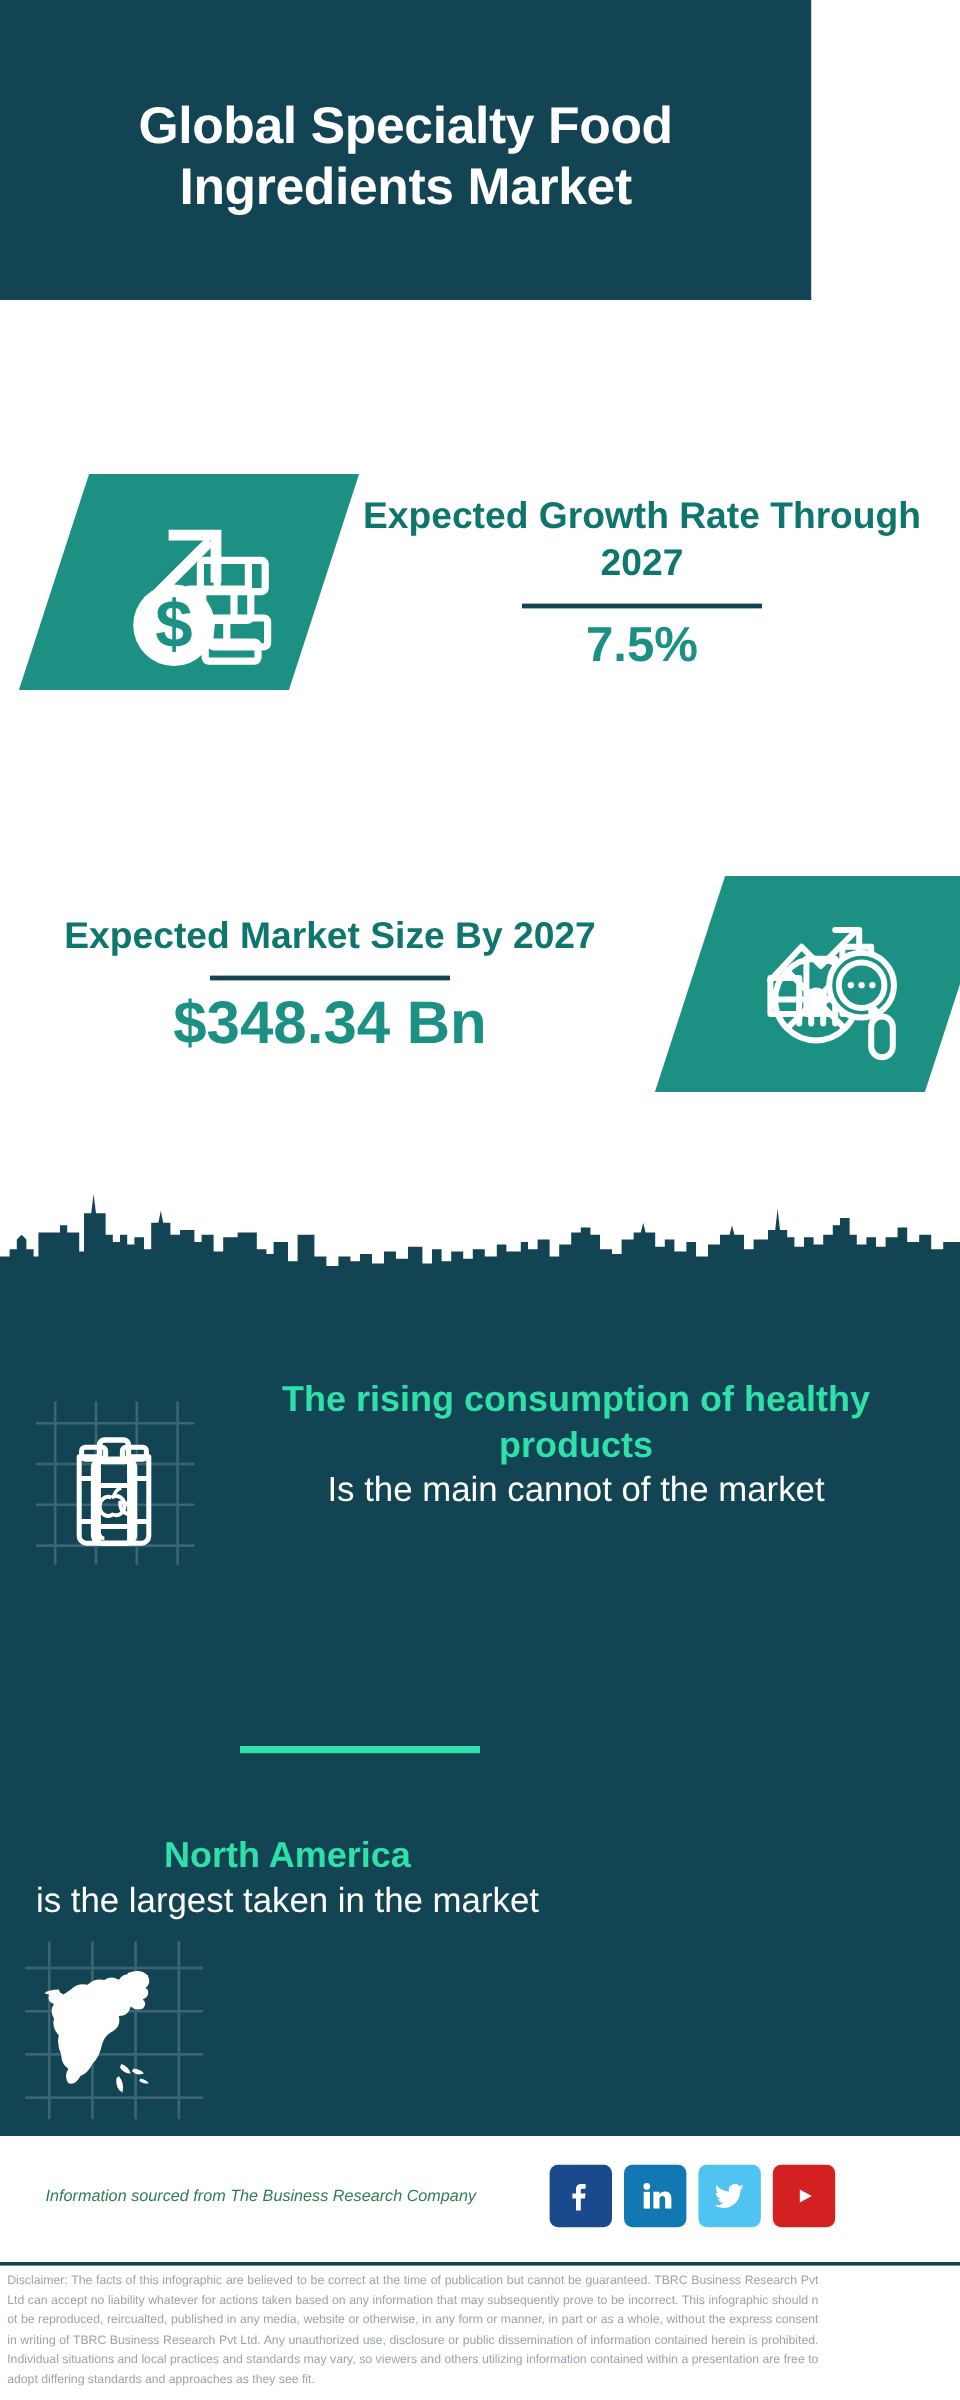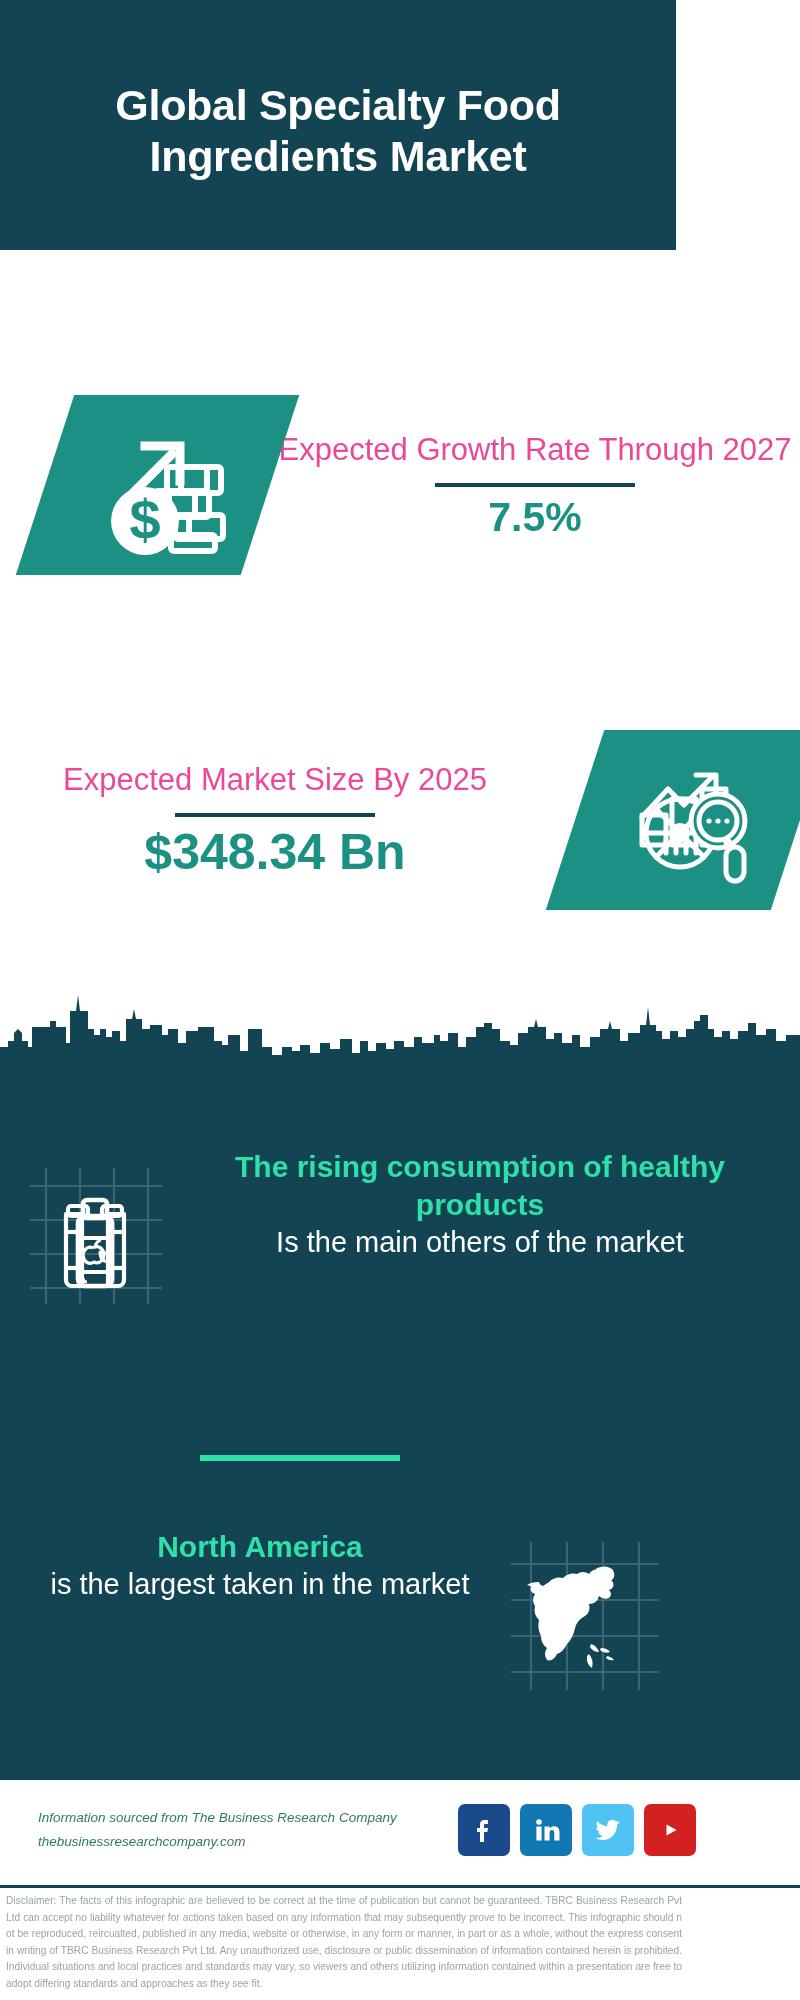--- a/index.html
+++ b/index.html
@@ -75,23 +75,23 @@
   }
   .badge-left { margin-left: 45px; }
   .badge-right { margin-left: 25px; }
 
   .stat-text {
     flex: 1;
     text-align: center;
     padding: 0 8px;
   }
   .stat-label {
-    color: #ec4899;
+    color: #0f766e;
     font-size: 31px;
-    font-weight: normal;
+    font-weight: bold;
     line-height: 1.28;
   }
   .stat-rule {
     width: 200px;
     height: 4px;
     background: #134454;
     margin: 14px auto 8px auto;
   }
   .stat-value {
     color: #1c9183;
@@ -163,20 +163,21 @@
     background: #2fe0a8;
   }
 
   .region-block {
     position: absolute;
     left: 0;
     top: 1528px;
     width: 680px;
     display: flex;
     align-items: flex-start;
+    flex-direction: column;
   }
   .region-text {
     flex: 1;
     text-align: center;
     padding-left: 30px;
   }
 
   
   .footer {
     position: absolute;
@@ -273,21 +274,21 @@
     </div>
     <div class="stat-text">
       <div class="stat-label">Expected Growth Rate Through 2027</div>
       <div class="stat-rule"></div>
       <div class="stat-value">7.5%</div>
     </div>
   </div>
 
   <div class="stat-row stat-row-2">
     <div class="stat-text">
-      <div class="stat-label">Expected Market Size By 2025</div>
+      <div class="stat-label">Expected Market Size By 2027</div>
       <div class="stat-rule"></div>
       <div class="stat-value big">$348.34 Bn</div>
     </div>
     <div class="para-badge badge-right">
       <div class="para-inner">
         <svg width="140" height="130" viewBox="0 0 140 130">
           <g stroke="#ffffff" stroke-width="5" fill="none" stroke-linecap="round" stroke-linejoin="round">
 
             <path d="M24 62 L50 34 L66 50 L94 22"></path>
             <path d="M78 20 L98 20 L98 40"></path>
@@ -357,21 +358,21 @@
           <path d="M73 90 a7 8 0 1 0 1 14 a7 8 0 1 0 -1 -14" stroke-width="3.2"></path>
           <path d="M75 88 q2 -5 6 -6" stroke-width="3"></path>
           <path d="M80 94 q10 0 10 10 q-10 0 -10 -10 Z" stroke-width="3"></path>
           <path d="M86 68 q4 1 4 5" stroke-width="3"></path>
           <path d="M63 120 q0 4 4 4" stroke-width="3"></path>
         </g>
       </svg>
     </div>
     <div class="driver-text">
       <div class="accent-line">The rising consumption of healthy products</div>
-      <div class="plain-line">Is the main others of the market</div>
+      <div class="plain-line">Is the main cannot of the market</div>
     </div>
   </div>
 
   <div class="mid-divider"></div>
 
   <div class="region-block">
     <div class="region-text">
       <div class="accent-line">North America</div>
       <div class="plain-line">is the largest taken in the market</div>
     </div>
@@ -397,21 +398,20 @@
           <path d="M102 118 q5 1 7 4 q-5 1 -8 -2 Z"></path>
           <path d="M84 116 q5 6 3 14 q-6 -4 -5 -12 Z"></path>
         </g>
       </svg>
     </div>
   </div>
 
   <div class="footer">
     <div class="footer-text">
       <div>Information sourced from The Business Research Company</div>
-      <div>thebusinessresearchcompany.com</div>
     </div>
     <div class="social-row">
       <div class="social s-fb">
         <svg width="30" height="30" viewBox="0 0 30 30">
             <path fill="#ffffff" d="M19 9h-3c-.6 0-1 .5-1 1v3h4l-.6 4H15v10h-4V17H8v-4h3v-3.5C11 6.4 12.7 5 15.4 5H19z"></path>
           </svg>
       </div>
       <div class="social s-li">
         <svg width="30" height="30" viewBox="0 0 30 30">
             <g fill="#ffffff">

